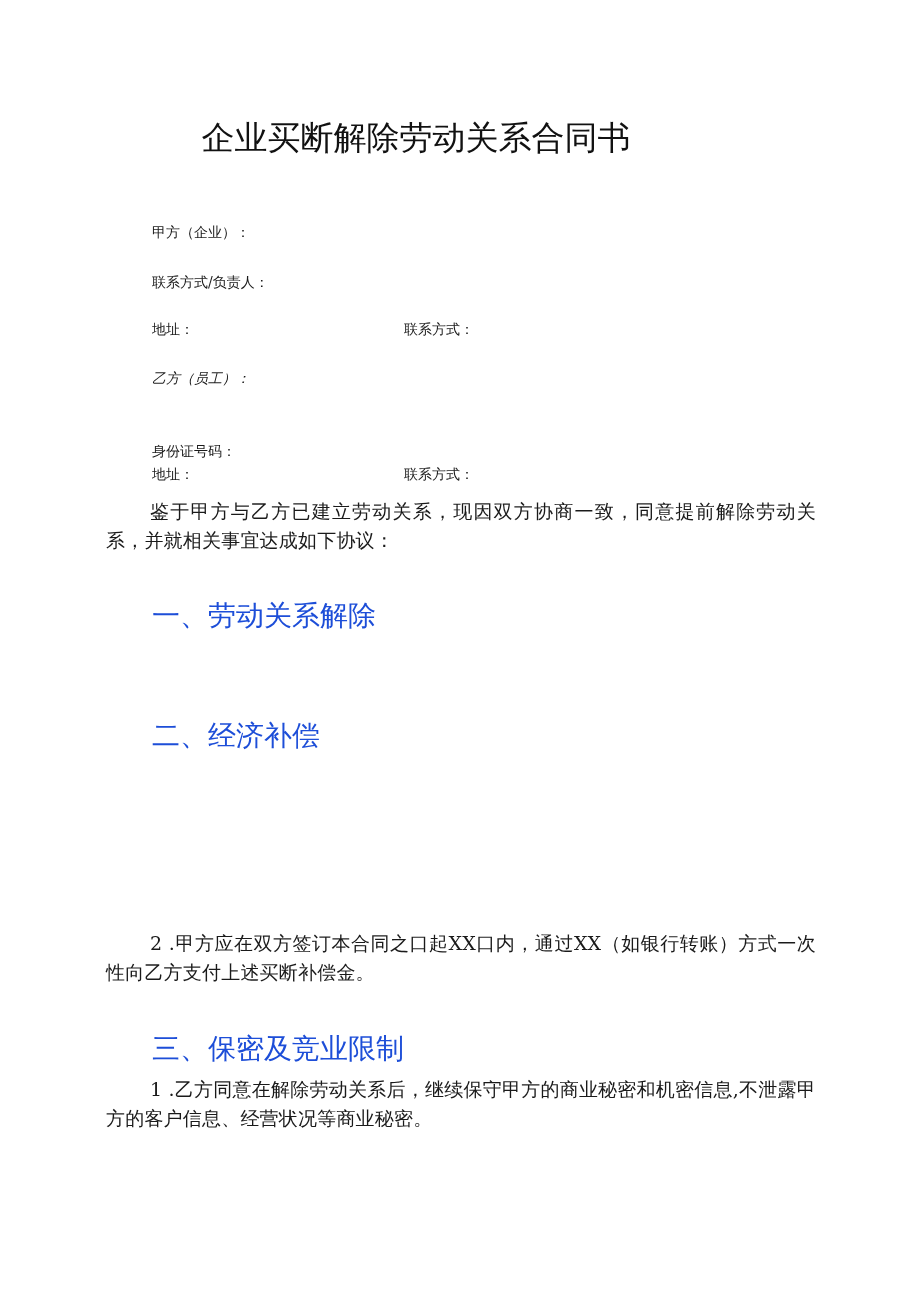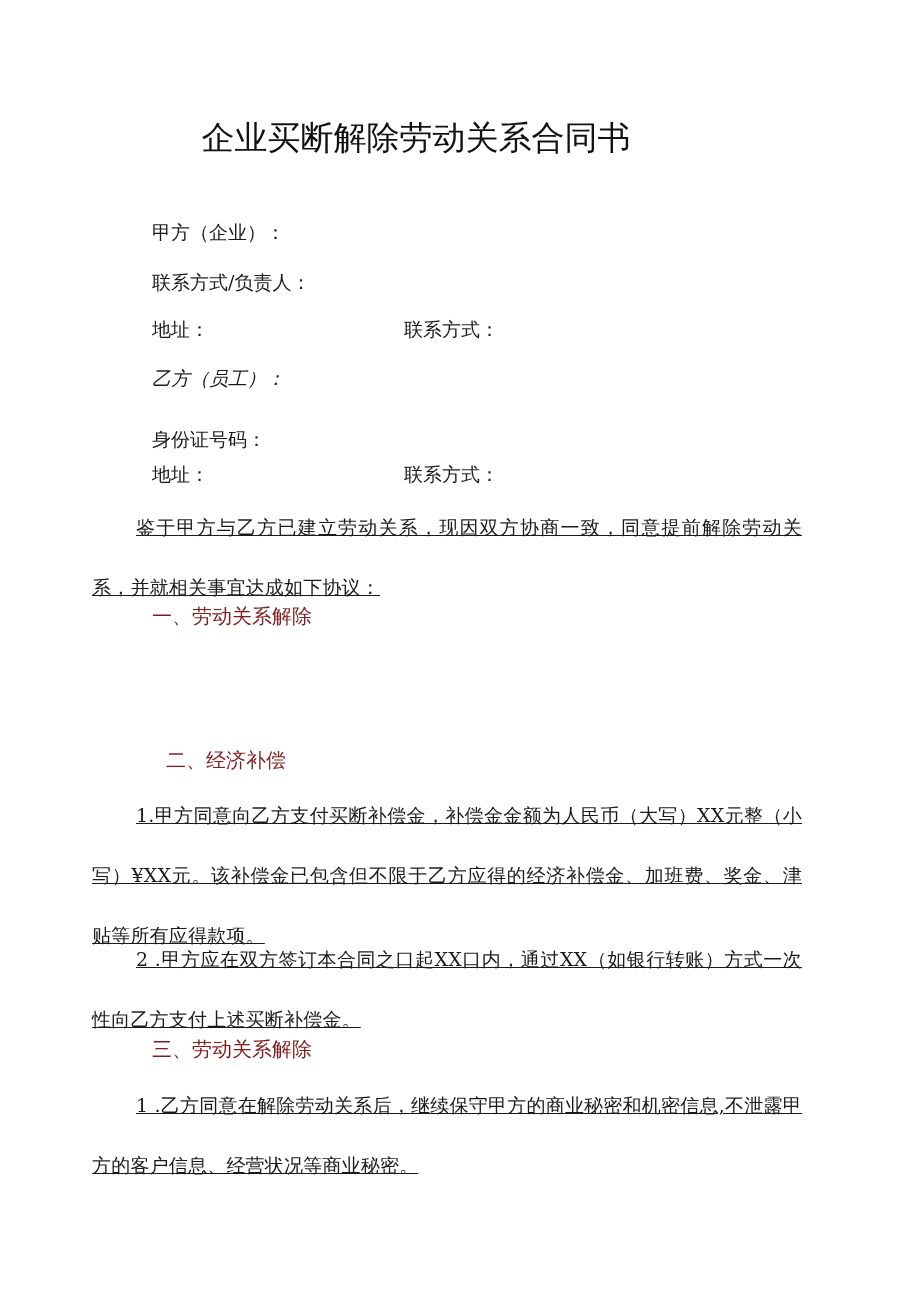--- a/index.html
+++ b/index.html
@@ -29,73 +29,71 @@
       text-align: center;
       font-family: "DejaVu Sans", "Liberation Sans", sans-serif;
       font-size: 33px;
       letter-spacing: 0px;
       color: #111;
       margin: 0;
       font-weight: normal;
     }
     .field-label {
       position: absolute;
-      font-size: 19px;
+      font-size: 14px;
       line-height: 24px;
       white-space: nowrap;
     }
     .heading {
       position: absolute;
       font-family: "DejaVu Sans", "Liberation Sans", sans-serif;
-      font-size: 20px;
+      font-size: 28px;
       line-height: 26px;
       white-space: nowrap;
-      color: #7f1d1d;
+      color: #1d4ed8;
       margin: 0;
       font-weight: normal;
     }
     .para {
       position: absolute;
-      left: 92px;
+      left: 106px;
       width: 710px;
       font-size: 19px;
-      line-height: 60px;
+      line-height: 29px;
       text-indent: 44px;
       margin: 0;
       text-align: justify;
       text-align-last: left;
       letter-spacing: 0.2px;
-      text-decoration: underline;
     }
   </style>
 </head>
 <body>
 
 <div class="page">
 
   <h1 class="title">企业买断解除劳动关系合同书</h1>
 
   <div>
     <span class="field-label" style="left:152px; top:220px;">甲方（企业）：</span>
     <span class="field-label" style="left:152px; top:270px;">联系方式/负责人：</span>
     <span class="field-label" style="left:152px; top:317px;">地址：</span>
     <span class="field-label" style="left:404px; top:317px;">联系方式：</span>
   </div>
 
   <div>
     <span class="field-label" style="left:152px; top:366px;font-style:italic;">乙方（员工）：</span>
-    <span class="field-label" style="left:152px; top:427px;text-align:center;">身份证号码：</span>
+    <span class="field-label" style="left:152px; top:439px;text-align:center;">身份证号码：</span>
     <span class="field-label" style="left:152px; top:462px;">地址：</span>
     <span class="field-label" style="left:404px; top:462px;">联系方式：</span>
   </div>
 
   <p class="para" style="top:497px;">鉴于甲方与乙方已建立劳动关系，现因双方协商一致，同意提前解除劳动关系，并就相关事宜达成如下协议：</p>
 
   <h2 class="heading" style="left:152px; top:603px;">一、劳动关系解除</h2>
 
-  <h2 class="heading" style="left:152px; top:747px;margin-left:14px;">二、经济补偿</h2>
-  <p class="para" style="top:785px;">1.甲方同意向乙方支付买断补偿金，补偿金金额为人民币（大写）XX元整（小写）¥XX元。该补偿金已包含但不限于乙方应得的经济补偿金、加班费、奖金、津贴等所有应得款项。</p>
+  <h2 class="heading" style="left:152px; top:723px;">二、经济补偿</h2>
   <p class="para" style="top:929px;">2 .甲方应在双方签订本合同之口起XX口内，通过XX（如银行转账）方式一次性向乙方支付上述买断补偿金。</p>
 
-  <h2 class="heading" style="left:152px; top:1036px;">三、劳动关系解除</h2>
+  <h2 class="heading" style="left:152px; top:1036px;">三、保密及竞业限制</h2>
   <p class="para" style="top:1075px;">1 .乙方同意在解除劳动关系后，继续保守甲方的商业秘密和机密信息,不泄露甲方的客户信息、经营状况等商业秘密。</p>
 
 </div>
 
 </body></html>

